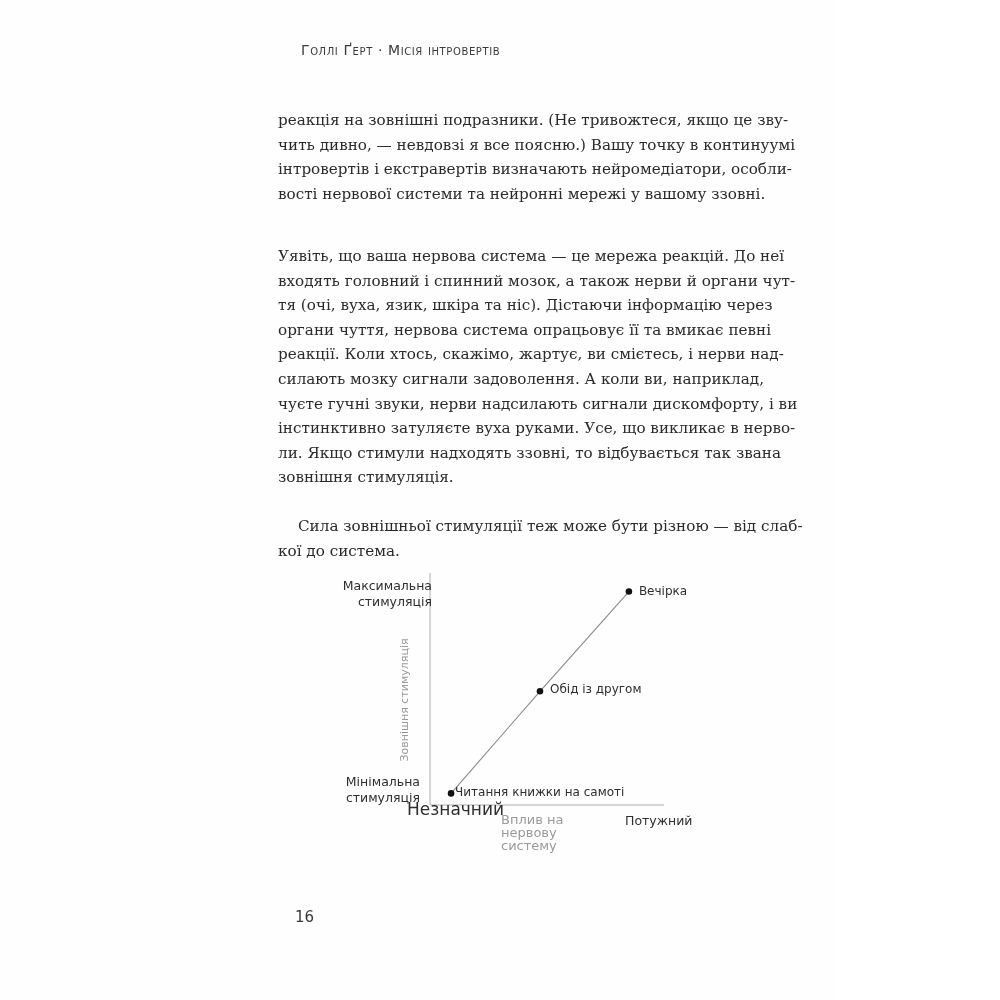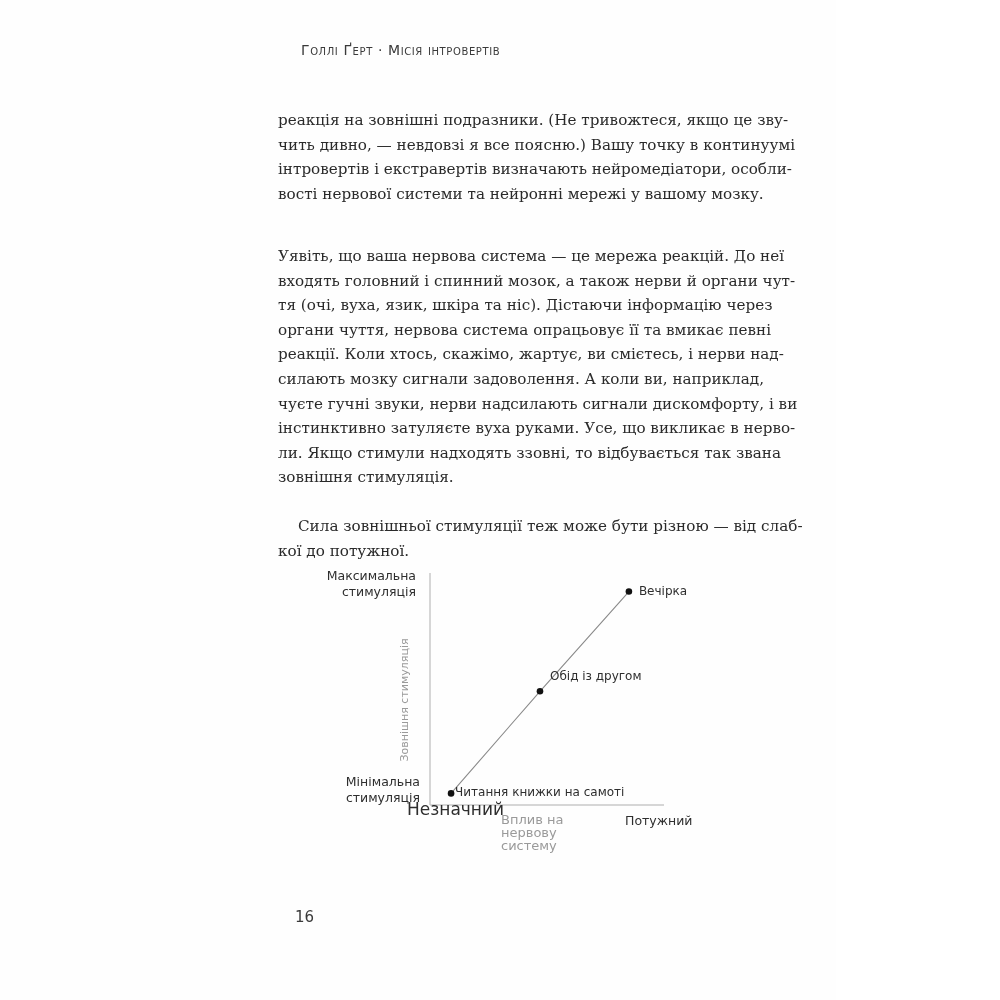--- a/index.html
+++ b/index.html
@@ -47,61 +47,61 @@
 <body>
 
 <div class="page">
 
   <div class="running-head">Голлі Ґерт · Місія інтровертів</div>
 
   <p class="para" style="top:108px;">
     <span class="line">реакція на зовнішні подразники. (Не тривожтеся, якщо це зву-</span>
     <span class="line">чить дивно, — невдовзі я все поясню.) Вашу точку в континуумі</span>
     <span class="line">інтровертів і екстравертів визначають нейромедіатори, особли-</span>
-    <span class="line last">вості нервової системи та нейронні мережі у вашому мозку.</span>
+    <span class="line last">вості нервової системи та нейронні мережі у вашому ззовні.</span>
   </p>
 
 
   <p class="para" style="top:244px;">
     <span class="line">Уявіть, що ваша нервова система — це мережа реакцій. До неї</span>
     <span class="line">входять головний і спинний мозок, а також нерви й органи чут-</span>
     <span class="line">тя (очі, вуха, язик, шкіра та ніс). Дістаючи інформацію через</span>
     <span class="line">органи чуття, нервова система опрацьовує її та вмикає певні</span>
     <span class="line">реакції. Коли хтось, скажімо, жартує, ви смієтесь, і нерви над-</span>
     <span class="line">силають мозку сигнали задоволення. А коли ви, наприклад,</span>
     <span class="line">чуєте гучні звуки, нерви надсилають сигнали дискомфорту, і ви</span>
     <span class="line">інстинктивно затуляєте вуха руками. Усе, що викликає в нерво-</span>
     <span class="line">ли. Якщо стимули надходять ззовні, то відбувається так звана</span>
     <span class="line last">зовнішня стимуляція.</span>
   </p>
 
   <p class="para" style="top:514px;">
     <span class="line indent">Сила зовнішньої стимуляції теж може бути різною — від слаб-</span>
-    <span class="line last">кої до потужної.</span>
+    <span class="line last">кої до система.</span>
   </p>
 
   <div class="chart">
     <svg id="chart-svg" width="420" height="290">
         <line x1="130" y1="13" x2="130" y2="245" stroke="#c8c8c8" stroke-width="1.5"></line>
         <line x1="130" y1="245" x2="364" y2="245" stroke="#c8c8c8" stroke-width="1.5"></line>
         <polyline points="151.06,233.4 239.98,131.32 328.9,31.560000000000002" fill="none" stroke="#8a8a8a" stroke-width="1.1"></polyline>
         <circle cx="151.06" cy="233.4" r="3.3" fill="#111"></circle>
         <circle cx="239.98" cy="131.32" r="3.3" fill="#111"></circle>
         <circle cx="328.9" cy="31.560000000000002" r="3.3" fill="#111"></circle>
       </svg>
 
-    <div class="chart-label ylab-max" style="width:110px; left:6px;">Максимальна стимуляція</div>
+    <div class="chart-label ylab-max" style="width:110px; left:22px;margin-top:10px;">Максимальна стимуляція</div>
     <div class="chart-label ylab-min" style="width:110px; left:10px;">Мінімальна стимуляція</div>
     <div class="y-title">Зовнішня стимуляція</div>
 
     <div class="chart-label x-min">Незначний</div>
     <div class="chart-label x-title" style="width:115px;">Вплив на нервову систему</div>
     <div class="chart-label x-max">Потужний</div>
 
     <div id="point-labels">
         <div class="chart-label pt-label" style="left: 155.06px; top: 225.4px;">Читання книжки на самоті</div>
-        <div class="chart-label pt-label" style="left: 249.98px; top: 109px;">Обід із другом</div>
+        <div class="chart-label pt-label" style="left: 249.98px; top: 122px;">Обід із другом</div>
         <div class="chart-label pt-label" style="left: 338.9px; top: 23.56px;">Вечірка</div>
       </div>
   </div>
 
   <div class="page-number">16</div>
 </div>
 
 </body></html>

